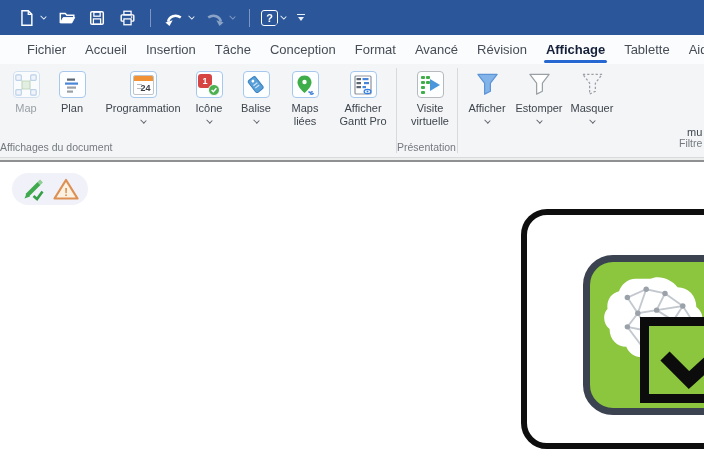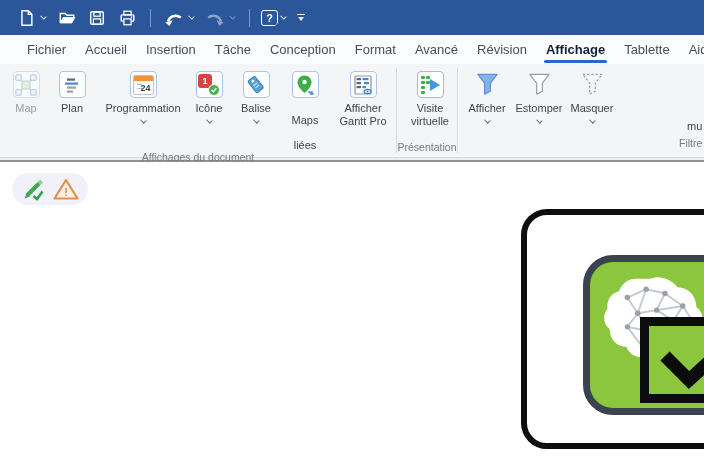--- a/index.html
+++ b/index.html
@@ -29,21 +29,21 @@
   .tabrow { height:29px; background:#fbfcfd; display:flex; align-items:center; padding-left:27px; }
   .tab { font-size:13px; color:#474d57; margin-right:19px; line-height:29px; position:relative; white-space:nowrap; cursor:default; }
   .tab.active { color:#15203a; font-weight:bold; }
   .tab.active::after { content:""; position:absolute; left:-2px; right:-2px; bottom:1px; height:3px;
     border-radius:2px; background:#2767d2; }
 
   
   .ribbon { height:93px; background:#f4f5f7; display:flex; position:relative; }
   .rgroup { display:flex; flex-direction:column; }
   .rbtns { display:flex; flex:1; padding-top:7px; }
-  .glabel { text-align:center; font-size:10.5px; color:#75797f; padding-bottom:4px; white-space:nowrap; }
+  .glabel { font-size:10.5px; color:#75797f; padding-bottom:4px; white-space:nowrap; }
   .gsep { width:1px; background:#d8dadd; margin:4px 0 4px 0; }
   .rbtn { display:flex; flex-direction:column; align-items:center; cursor:default; }
   .ibox { width:27px; height:27px; border:1px solid #a6c8ee; border-radius:4px; background:#fdfeff;
     display:flex; align-items:center; justify-content:center; margin-bottom:4px; position:relative; }
   .ibox.gray { border-color:#b6babe; }
   .ibox.nobox { border-color:transparent; background:transparent; }
   .rlbl { font-size:11px; line-height:12.5px; color:#3f454d; text-align:center; white-space:nowrap; }
   .rlbl.off { color:#9aa0a6; }
   .chev { display:inline-block; width:5px; height:5px; border-right:1.4px solid #5f646b;
     border-bottom:1.4px solid #5f646b; transform:rotate(45deg) scale(1,.8); margin-top:3px; }
@@ -239,21 +239,21 @@
               <rect x="6.5" y="3" width="9" height="15" rx="2" fill="#58a0d8" stroke="#3a7fbf" stroke-width="1"></rect>
               <circle cx="11" cy="6" r="1.4" fill="#fff"></circle>
               <line x1="8.5" y1="10" x2="13.5" y2="10" stroke="#cfe4f5" stroke-width="1.2"></line>
               <line x1="8.5" y1="13" x2="13.5" y2="13" stroke="#cfe4f5" stroke-width="1.2"></line>
             </g>
           </svg>
         </div>
         <div class="rlbl">Balise</div>
         <span class="chev"></span>
       </div>
-      <div class="rbtn" style="width:50px;gap:12px;">
+      <div class="rbtn" style="width:50px;">
         <div class="ibox">
           <svg width="22" height="22" viewBox="0 0 22 22">
             <path d="M10.5 1.5 C6 1.5 3.5 5 3.5 8.5 c0 4.8 7 10.5 7 10.5 s7-5.7 7-10.5 C17.5 5 15 1.5 10.5 1.5 z" fill="#3fae49"></path>
             <circle cx="10.5" cy="8" r="2.2" fill="#fff"></circle>
             <path d="M14.5 17.5 q2 2 4-0.2 M16 19.5 q2 1.5 3.5-0.5" fill="none" stroke="#4a86d8" stroke-width="1.6"></path>
           </svg>
         </div>
         <div class="rlbl">Maps</div>
         <div class="rlbl">liées</div>
       </div>
@@ -329,21 +329,21 @@
             <path d="M3 3 H23 L16 12 V20.5 L10 23.5 V12 Z" fill="#f4f5f6" stroke="#9aa0a6" stroke-width="1.3" stroke-dasharray="2.4 2" stroke-linejoin="round"></path>
           </svg>
         </div>
         <div class="rlbl">Masquer</div>
         <span class="chev"></span>
       </div>
     </div>
     <div class="glabel" style="position:absolute;left:679px;bottom:4px;">Filtre</div>
   </div>
 
-  <div class="rlbl" style="position:absolute;left:687px;top:56px;">mu</div>
+  <div class="rlbl" style="position:absolute;left:687px;top:62px;">mu</div>
 </div>
 
 <div class="ribbon-edge"></div>
 
 <div class="canvas">
 
   <div class="pill">
     <svg width="26" height="26" viewBox="0 0 26 26">
       <polygon points="3.5,22.5 9,20.5 5.5,17.5" fill="#3fa94d"></polygon>
       <line x1="6" y1="19.5" x2="18" y2="7.5" stroke="#3fa94d" stroke-width="4"></line>

